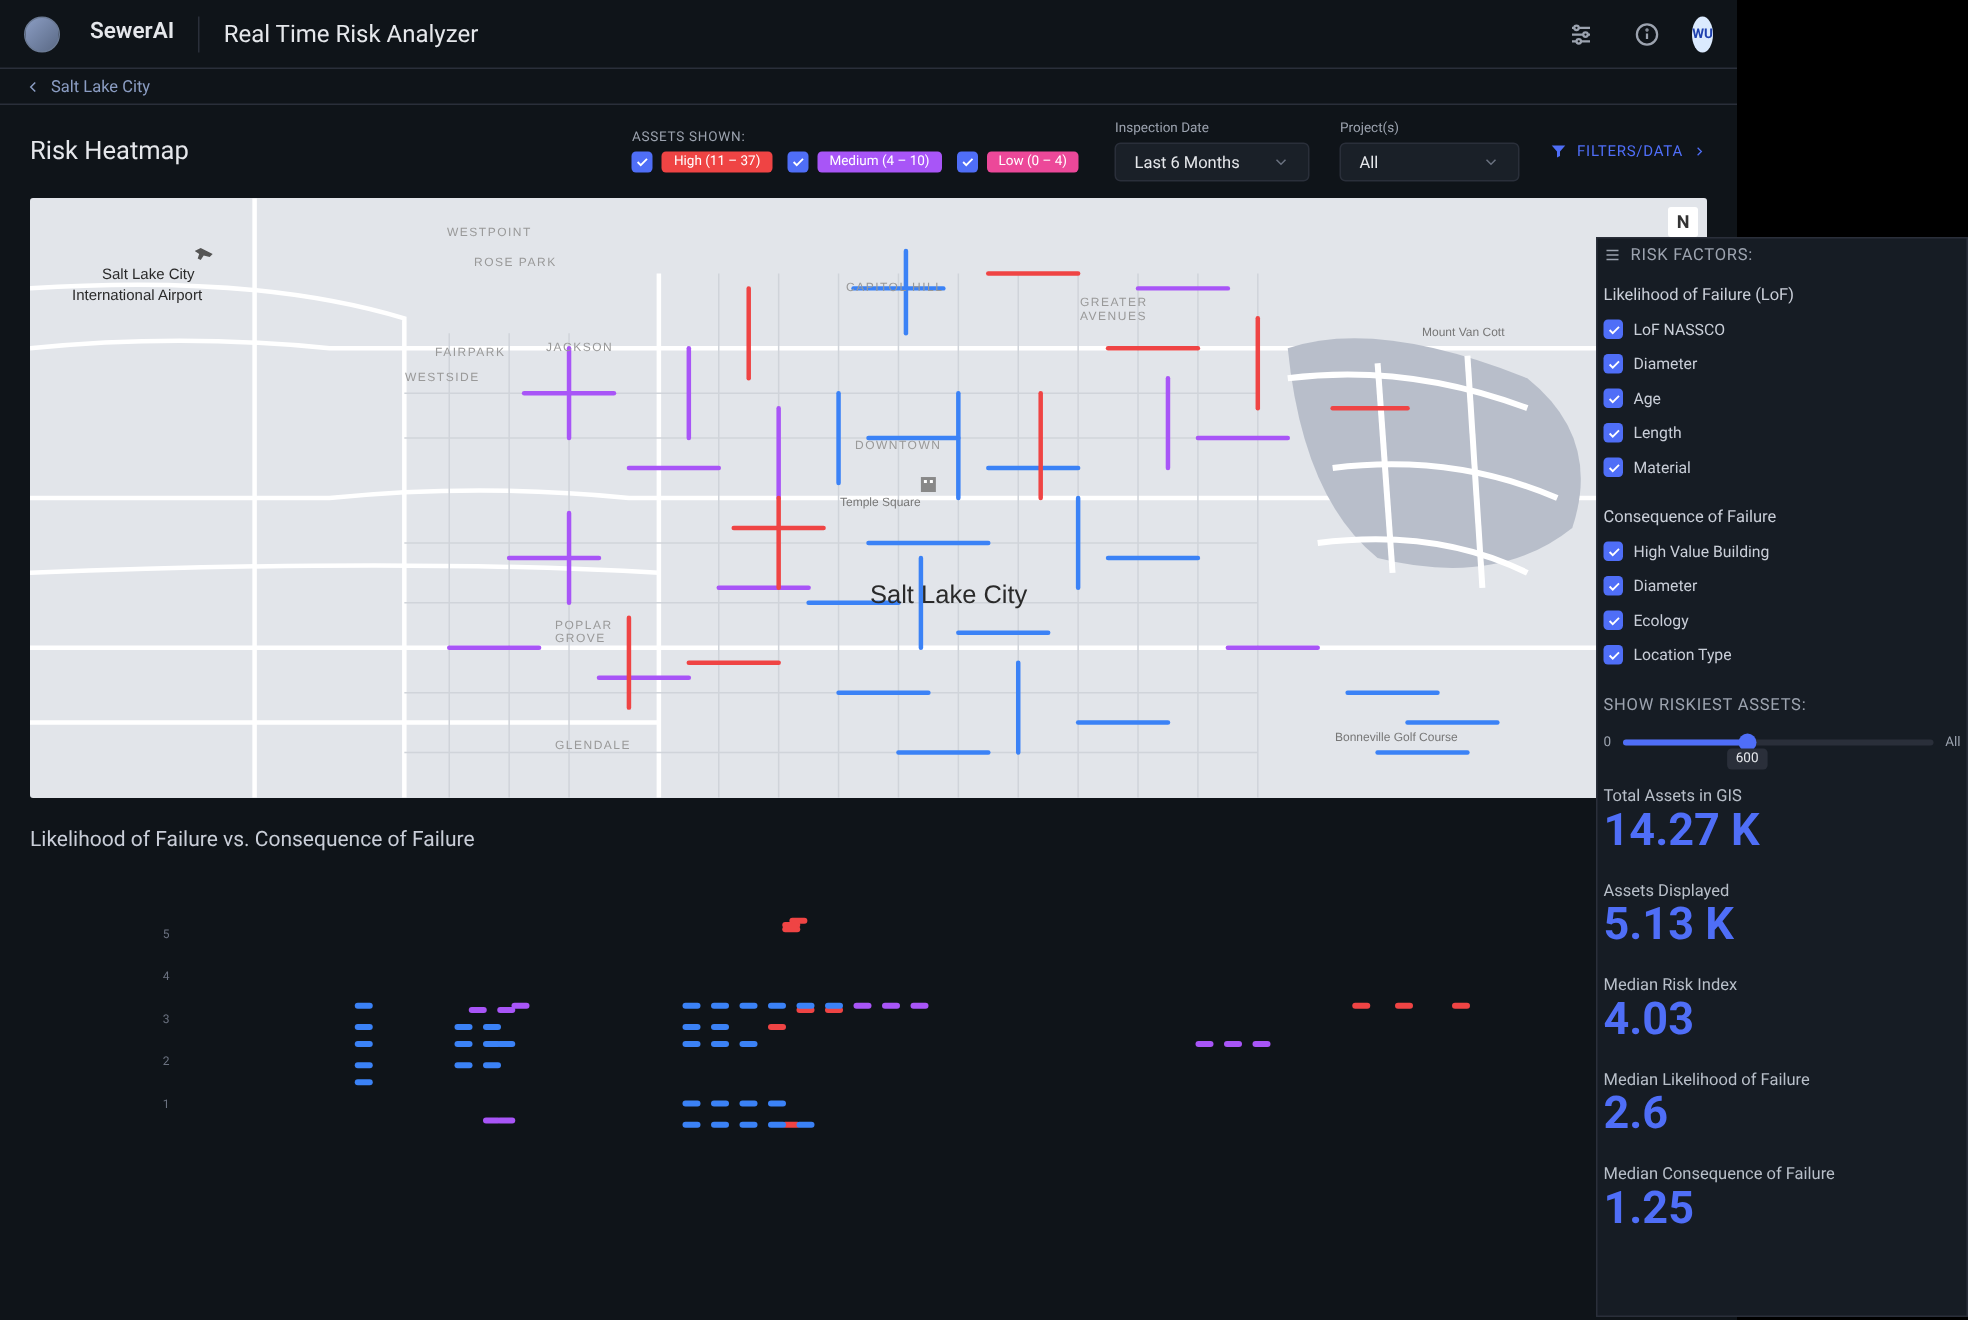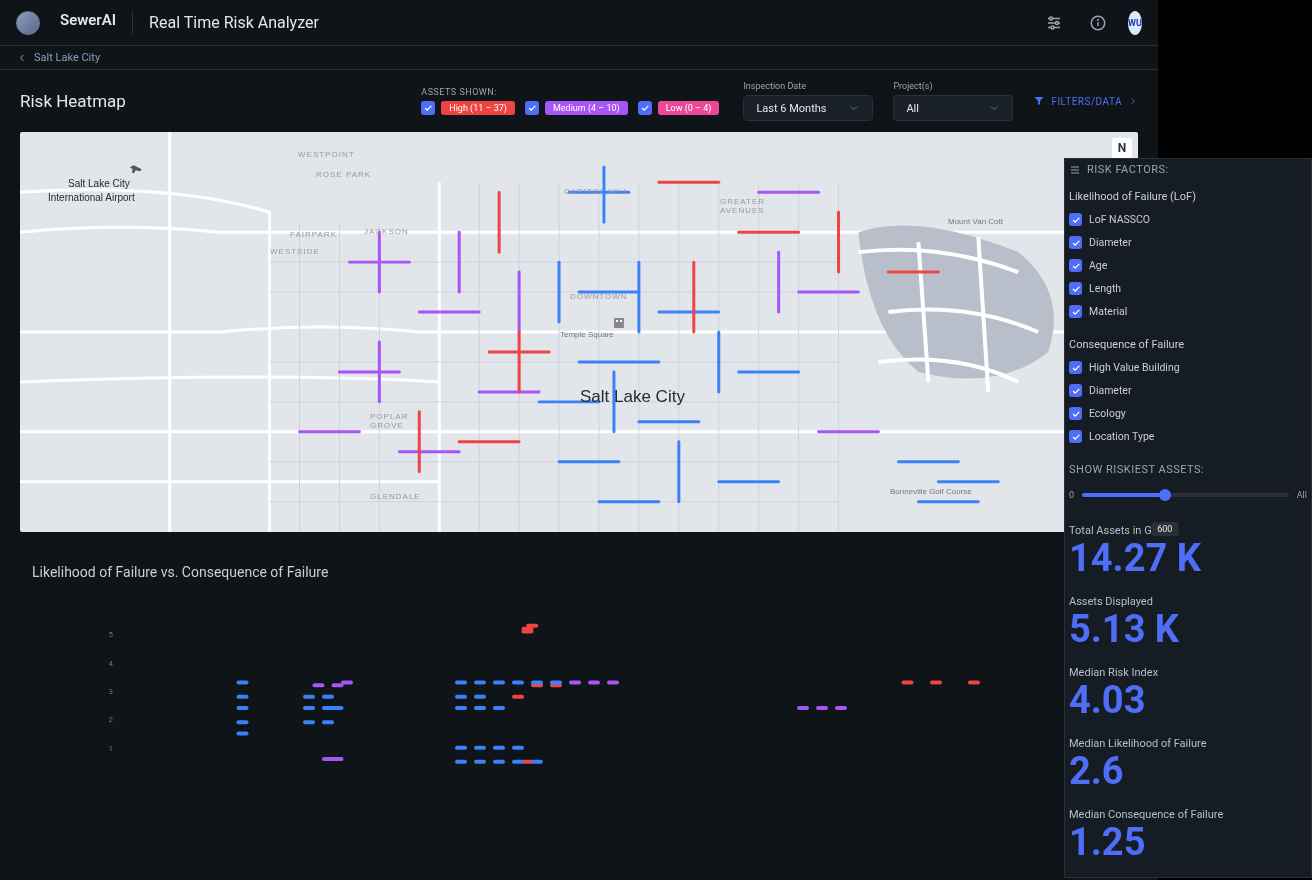--- a/index.html
+++ b/index.html
@@ -35,41 +35,41 @@
 .select{height:26px;background:#1a2028;border:1px solid #2a2f3a;border-radius:4px;padding:0 12px;display:flex;align-items:center;justify-content:space-between;font-size:11px;color:#e5e7eb;cursor:pointer;min-width:130px;gap:8px}
 .select svg{width:12px;height:12px;color:#6b7280}
 .filter-link{display:flex;align-items:center;gap:6px;font-size:10px;color:#4f6ef7;cursor:pointer;text-transform:uppercase;letter-spacing:.5px}
 .filter-link svg{width:12px;height:12px}
 .map-container{margin:0 20px;height:400px;background:#e2e5ea;border-radius:2px;position:relative;overflow:hidden}
 .map-svg{position:absolute;inset:0;width:100%;height:100%}
 .map-label{position:absolute;font-family:Liberation Sans, sans-serif;color:#2a2a2a;pointer-events:none}
 .map-label.big{font-size:17px;font-weight:500}
 .map-label.small{font-size:10px;font-weight:400}
 .north-arrow{position:absolute;top:6px;right:6px;width:20px;height:20px;background:#fff;border-radius:2px;display:flex;align-items:center;justify-content:center;font-size:12px;font-weight:700;color:#333}
-.chart-section{padding:32px}
+.chart-section{padding:20px}
 .chart-title{font-size:14px;color:#c9ced8;margin-bottom:16px}
 .chart-area{height:200px;position:relative}
 .side-panel{position:absolute;right:0;top:158px;width:248px;height:720px;background:#161c24;border:1px solid #2a2f3a;padding:4px;overflow-y:auto}
 .sp-heading{font-size:11px;color:#9ca3af;text-transform:uppercase;letter-spacing:.5px;display:flex;align-items:center;gap:6px;margin-bottom:14px}
 .sp-heading svg{width:12px;height:12px}
 .sp-subhead{font-size:11px;color:#c9ced8;margin-bottom:10px}
 .factor-grid{display:grid;grid-template-columns:1fr;gap:10px 8px;margin-bottom:20px}
 .factor-item{display:flex;align-items:center;gap:7px}
 .factor-item .chk{width:13px;height:13px;flex-shrink:0}
 .factor-label{font-size:10.5px;color:#c9ced8}
 .slider-wrap{margin-bottom:24px}
 .slider-row{display:flex;align-items:center;gap:8px;position:relative}
 .slider-end{font-size:9px;color:#9ca3af}
 .slider{flex:1;height:4px;background:#2a2f3a;border-radius:2px;position:relative;cursor:pointer}
 .slider-fill{position:absolute;left:0;height:100%;width:40%;background:#4f6ef7;border-radius:2px}
 .slider-thumb{position:absolute;left:40%;top:-4px;width:12px;height:12px;background:#4f6ef7;border-radius:50%;transform:translateX(-50%)}
-.slider-tooltip{position:absolute;left:40%;top:29px;transform:translateX(-50%);background:#2a2f3a;padding:2px 6px;border-radius:3px;font-size:9px;color:#e5e7eb}
+.slider-tooltip{position:absolute;left:40%;top:6px;transform:translateX(-50%);background:#2a2f3a;padding:2px 6px;border-radius:3px;font-size:9px;color:#e5e7eb}
 .metric{margin-bottom:18px}
 .metric-label{font-size:11px;color:#b8bfc9;margin-bottom:2px}
-.metric-value{font-size:38px;font-weight:700;color:#4f6ef7;line-height:1}
+.metric-value{font-size:30px;font-weight:700;color:#4f6ef7;line-height:1}
 </style>
 </head>
 <body>
 
 <div class="main-panel">
 
   <div class="header">
     <div class="logo-wrap">
       <div class="logo-circle"></div>
       <span class="logo-text">SewerAI</span>

